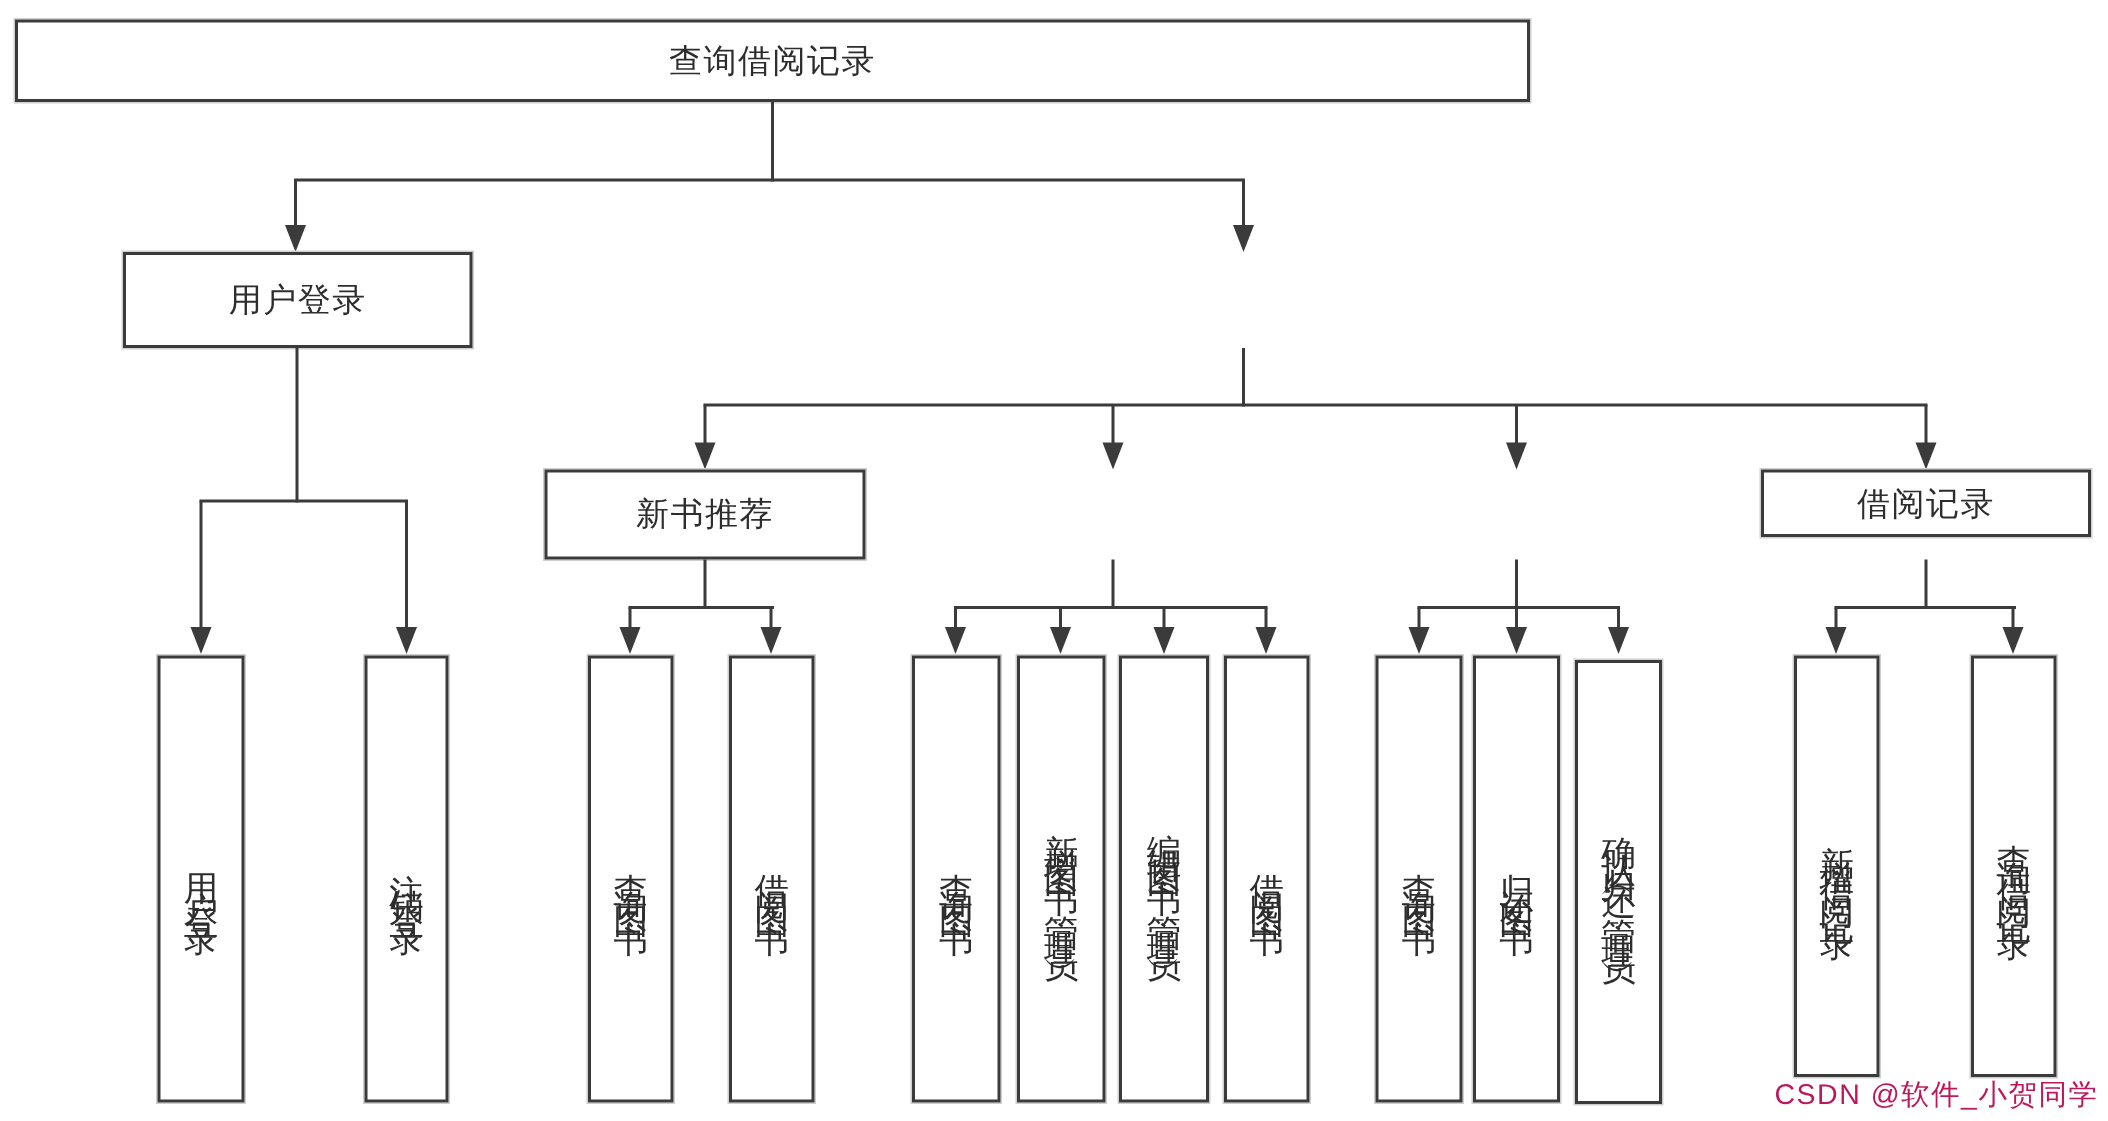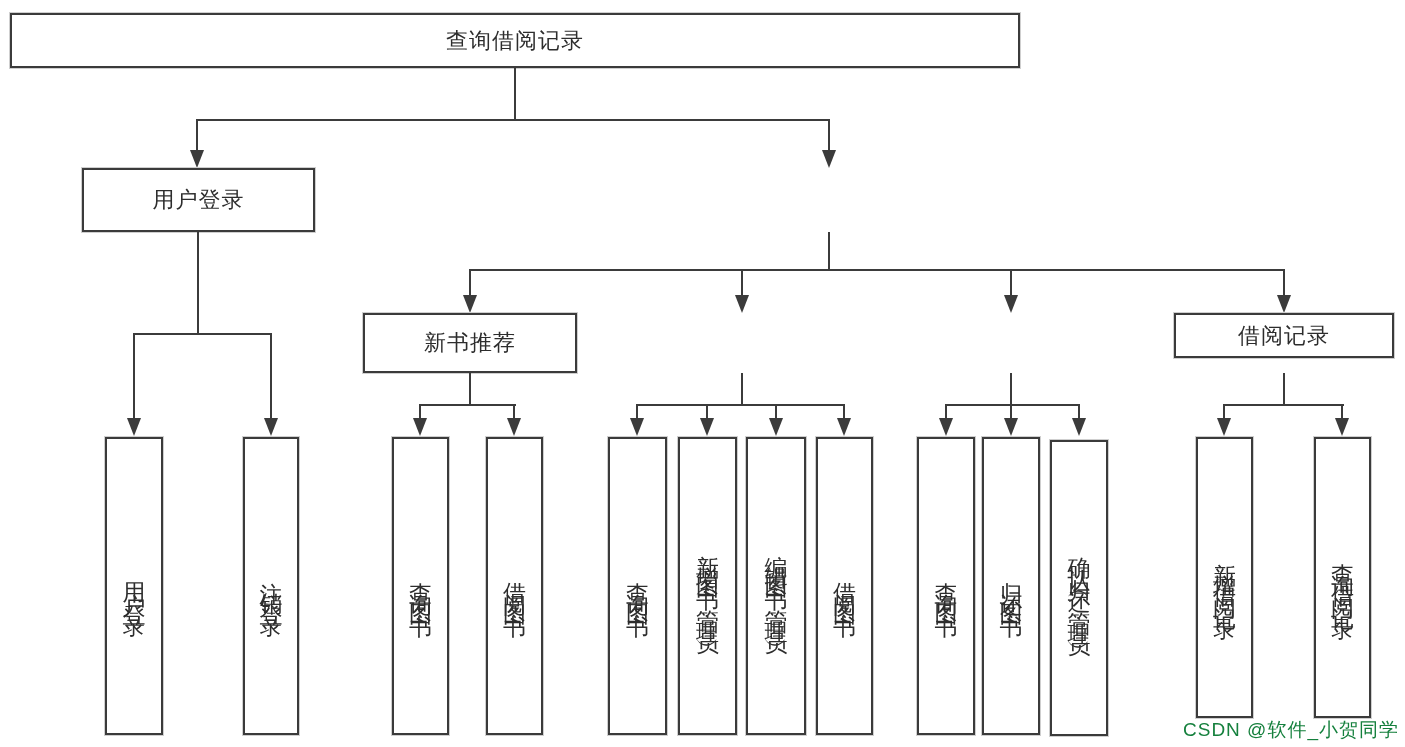--- a/index.html
+++ b/index.html
@@ -18,21 +18,21 @@
     font-size:23px;letter-spacing:11px;line-height:1;
   }
   .hline,.vline{position:absolute;background:#3b3b3b;}
   .arr{
     position:absolute;width:0;height:0;
     border-left:7px solid transparent;border-right:7px solid transparent;
     border-top:18px solid #3b3b3b;
   }
   .watermark{
     position:absolute;left:1183px;top:717px;z-index:6;
-    font-size:19px;color:#15803d;letter-spacing:1px;white-space:nowrap;
+    font-size:19px;color:#be185d;letter-spacing:1px;white-space:nowrap;
   }
 </style>
 </head>
 <body>
 
 <div id="stage">
 
   <div class="box" style="left:10px;top:13px;width:1010px;height:55px;">
     <span>查询借阅记录</span>
   </div>

